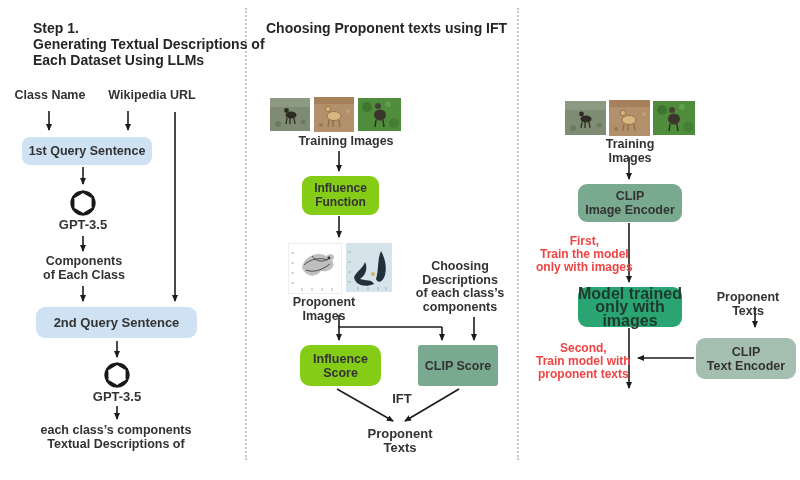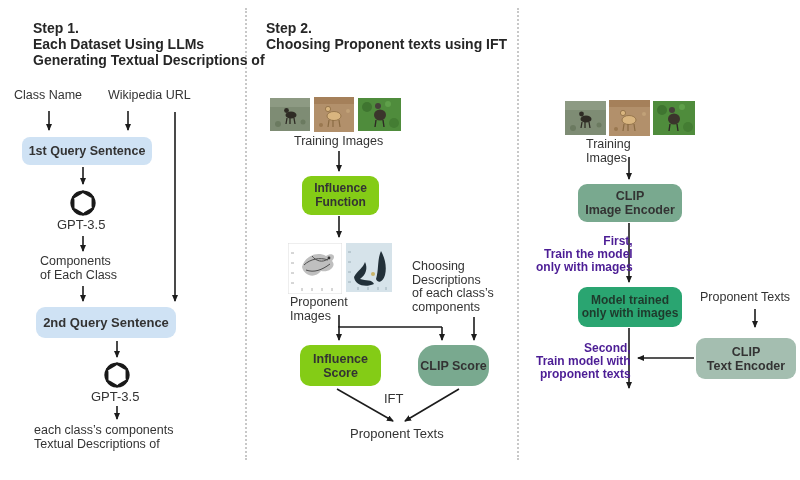--- a/index.html
+++ b/index.html
@@ -1,20 +1,20 @@
 <!DOCTYPE html>
 <html><head>
 <meta charset="utf-8">
 <style>
   html,body{margin:0;padding:0;background:#fff;}
   .canvas{position:relative;width:800px;height:480px;background:#ffffff;
     font-family:"Liberation Sans",sans-serif;color:#333;overflow:hidden;}
   .ttl{position:absolute;font-weight:bold;font-size:14px;line-height:16px;color:#262626;white-space:nowrap;}
-  .lbl{position:absolute;font-weight:normal;font-size:12.5px;line-height:13.5px;color:#333;text-align:left;}
-  .note{position:absolute;font-weight:bold;font-size:12px;line-height:13px;color:#4c1d95;text-align:right;white-space:nowrap;}
+  .lbl{position:absolute;font-weight:bold;font-size:12.5px;line-height:13.5px;color:#333;text-align:center;}
+  .note{position:absolute;font-weight:bold;font-size:12px;line-height:13px;color:#ef4444;text-align:center;white-space:nowrap;}
   .box{position:absolute;display:flex;flex-direction:column;justify-content:center;
     border-radius:9px;font-weight:bold;font-size:12.5px;line-height:14px;color:#333;text-align:center;}
   .blue{background:#cfe2f4;}
   .lgreen{background:#84cc16;}
   .sage{background:#79a98f;}
   .green{background:#2aa571;color:#1e3a2c;}
   .ggreen{background:#a4beb0;}
   .sep{position:absolute;top:8px;height:452px;width:0;border-left:2px dotted #c8c8c8;}
   .arrows{position:absolute;left:0;top:0;}
   .thumbrow{position:absolute;display:flex;align-items:center;}
@@ -58,22 +58,22 @@
       <line x1="755" y1="309" x2="755" y2="327" marker-end="url(#ah)"></line>
       <line x1="694" y1="358" x2="638" y2="358" marker-end="url(#ah)"></line>
     </g>
   </svg>
 
   <div class="sep" style="left:245px"></div>
   <div class="sep" style="left:517px"></div>
 
   <div class="ttl" style="left:33px;top:20px">
     <div>Step 1.</div>
+    <div>Generating Textual Descriptions of</div>
     <div>Each Dataset Using LLMs</div>
-    <div>Generating Textual Descriptions of</div>
   </div>
 
   <div class="lbl" style="left:14px;top:89px;width:72px">Class Name</div>
   <div class="lbl" style="left:108px;top:89px;width:88px">Wikipedia URL</div>
 
   <div class="box blue" style="left:22px;top:137px;width:130px;height:28px;border-radius:8px">
     <span>1st Query Sentence</span>
   </div>
 
   <svg class="logo" style="left:69px;top:189px" viewBox="-14 -14 28 28">
@@ -86,21 +86,21 @@
       <path d="M0,-11.3 A11.3,11.3 0 0,1 9.8,-5.65 L9.8,3.2" transform="rotate(300)"></path>
     </g>
   </svg>
   <div class="lbl small" style="left:57px;top:218px;width:52px">GPT-3.5</div>
 
   <div class="lbl" style="left:40px;top:255px;width:88px">
     <div>Components</div>
     <div>of Each Class</div>
   </div>
 
-  <div class="box blue" style="left:36px;top:307px;width:140px;height:31px;font-size:13px">
+  <div class="box blue" style="left:36px;top:307px;width:161px;height:31px;font-size:13px">
     <span>2nd Query Sentence</span>
   </div>
 
   <svg class="logo" style="left:103px;top:361px" viewBox="-14 -14 28 28">
     <g stroke="#191919" stroke-width="2.5" fill="none" stroke-linecap="round">
       <path d="M0,-11.3 A11.3,11.3 0 0,1 9.8,-5.65 L9.8,3.2"></path>
       <path d="M0,-11.3 A11.3,11.3 0 0,1 9.8,-5.65 L9.8,3.2" transform="rotate(60)"></path>
       <path d="M0,-11.3 A11.3,11.3 0 0,1 9.8,-5.65 L9.8,3.2" transform="rotate(120)"></path>
       <path d="M0,-11.3 A11.3,11.3 0 0,1 9.8,-5.65 L9.8,3.2" transform="rotate(180)"></path>
       <path d="M0,-11.3 A11.3,11.3 0 0,1 9.8,-5.65 L9.8,3.2" transform="rotate(240)"></path>
@@ -108,21 +108,20 @@
     </g>
   </svg>
   <div class="lbl small" style="left:91px;top:390px;width:52px">GPT-3.5</div>
 
   <div class="lbl" style="left:34px;top:424px;width:164px">
     <div>each class’s components</div>
     <div>Textual Descriptions of</div>
   </div>
 
   <div class="ttl" style="left:266px;top:20px">
-    <div>Step 2.</div>
     <div>Choosing Proponent texts using IFT</div>
   </div>
 
   <div class="thumbrow" style="left:270px;top:97px;gap:4px">
     <svg width="40" height="33">
       <rect width="40" height="33" fill="#7e8c74"></rect>
         <rect width="40" height="9" fill="#8d9a83"></rect>
       <circle cx="8" cy="26" r="3" fill="#6b7a60"></circle>
         <circle cx="33" cy="24" r="2.5" fill="#6b7a60"></circle>
       <ellipse cx="21" cy="17" rx="5.5" ry="3.6" fill="#2e2b24"></ellipse>
@@ -182,21 +181,21 @@
     <div>Choosing</div>
     <div>Descriptions</div>
     <div>of each class’s</div>
     <div>components</div>
   </div>
 
   <div class="box lgreen" style="left:300px;top:345px;width:81px;height:41px;border-radius:10px">
     <span>Influence</span>
     <span>Score</span>
   </div>
-  <div class="box sage" style="left:418px;top:345px;width:71px;height:41px;border-radius:17px">
+  <div class="box sage" style="left:418px;top:345px;width:80px;height:41px;border-radius:3px">
     <span>CLIP Score</span>
   </div>
 
   <div class="lbl" style="left:384px;top:392px;width:36px;font-size:13px">IFT</div>
   <div class="lbl" style="left:350px;top:427px;width:100px;font-size:13px">Proponent Texts</div>
 
 
   <div class="thumbrow" style="left:565px;top:100px;gap:3px">
     <svg width="41" height="34">
       <rect width="41" height="34" fill="#7e8c74"></rect>
@@ -232,21 +231,21 @@
     <span>CLIP</span>
     <span>Image Encoder</span>
   </div>
 
   <div class="note" style="left:536px;top:235px">
     <div>First,</div>
     <div>Train the model</div>
     <div>only with images</div>
   </div>
 
-  <div class="box green" style="left:578px;top:287px;width:104px;height:40px;font-size:12px;line-height:13.5px">
+  <div class="box green" style="left:578px;top:287px;width:104px;height:40px;font-size:16px;line-height:13.5px">
     <span>Model trained</span>
     <span>only with images</span>
   </div>
 
   <div class="lbl" style="left:700px;top:291px;width:96px">Proponent Texts</div>
 
   <div class="box ggreen" style="left:696px;top:338px;width:100px;height:41px">
     <span>CLIP</span>
     <span>Text Encoder</span>
   </div>

